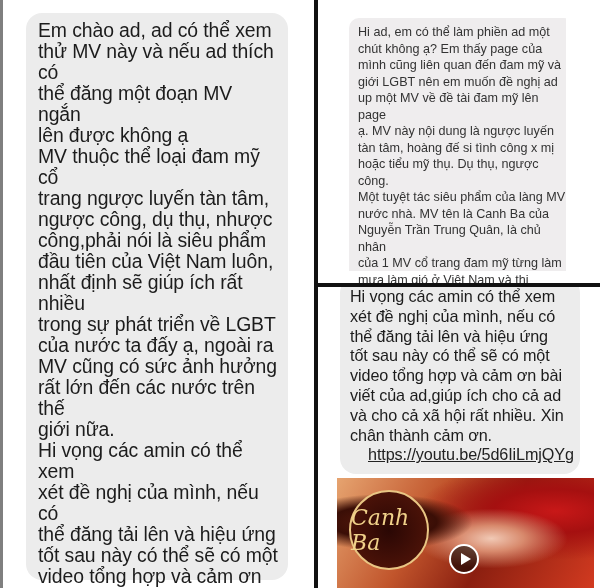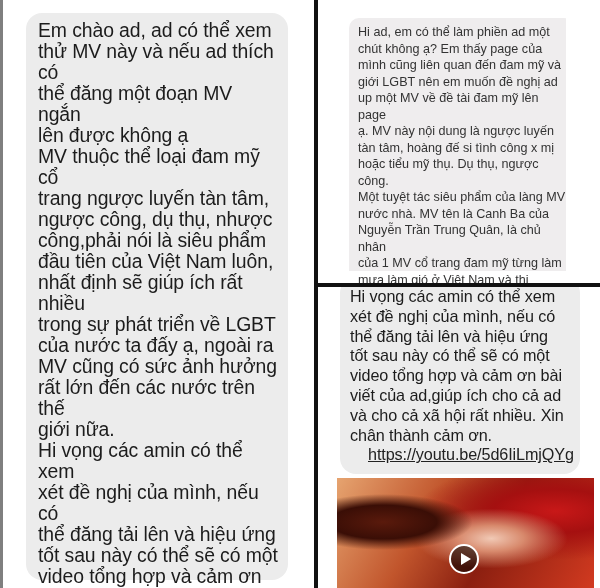--- a/index.html
+++ b/index.html
@@ -122,15 +122,16 @@
   <div class="bubble"><span> Hi vọng các amin có thể xem
 xét đề nghị của mình, nếu có
 thể đăng tải lên và hiệu ứng
 tốt sau này có thể sẽ có một
 video tổng hợp và cảm ơn bài
 viết của ad,giúp ích cho cả ad
 và cho cả xã hội rất nhiều. Xin
 chân thành cảm ơn.</span>
 <span class="link">https://youtu.be/5d6IiLmjQYg</span></div>
   <div class="thumb">
+    <div class="thumb-logo">Canh Ba</div>
     <div class="thumb-play"></div>
   </div>
 </div>
 
 </body></html>

